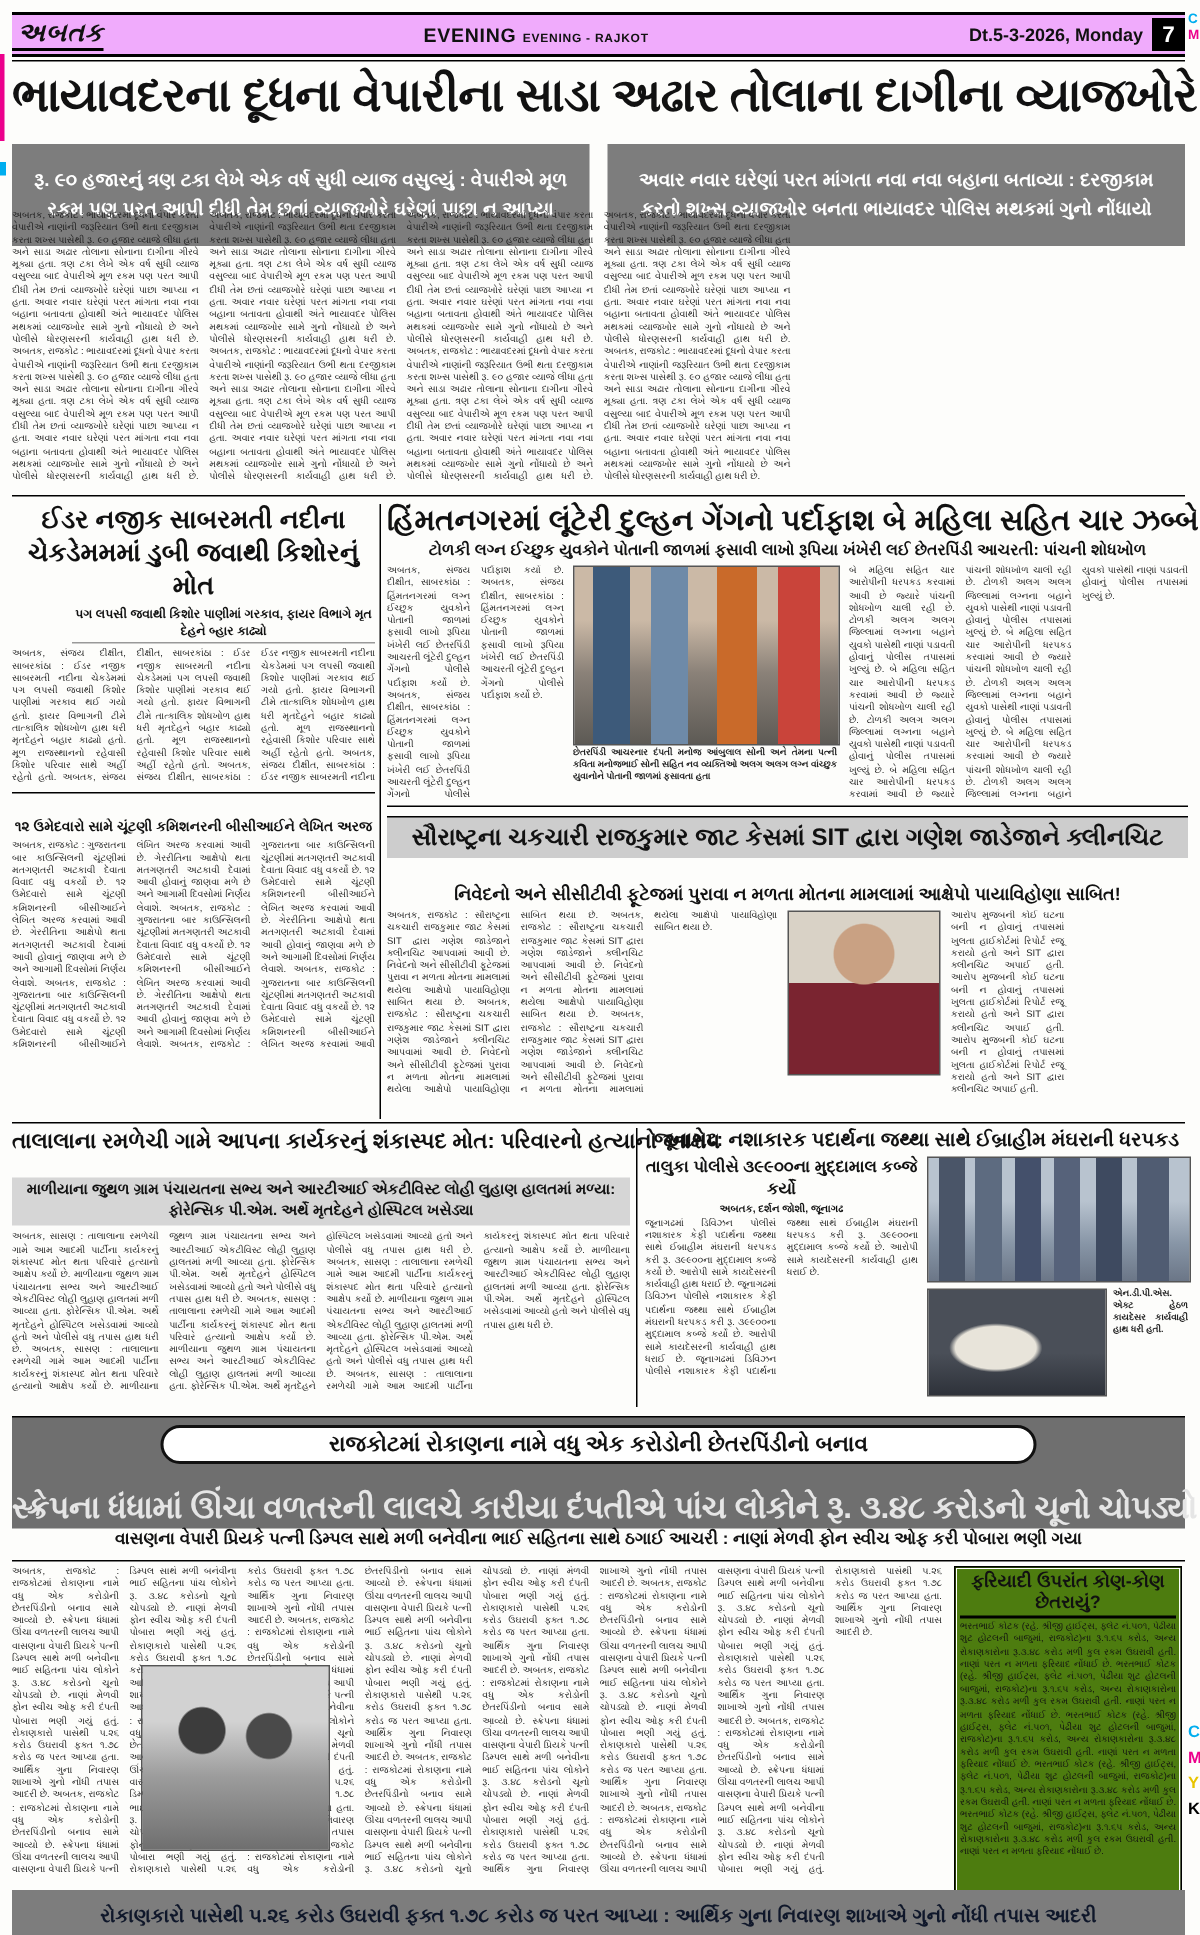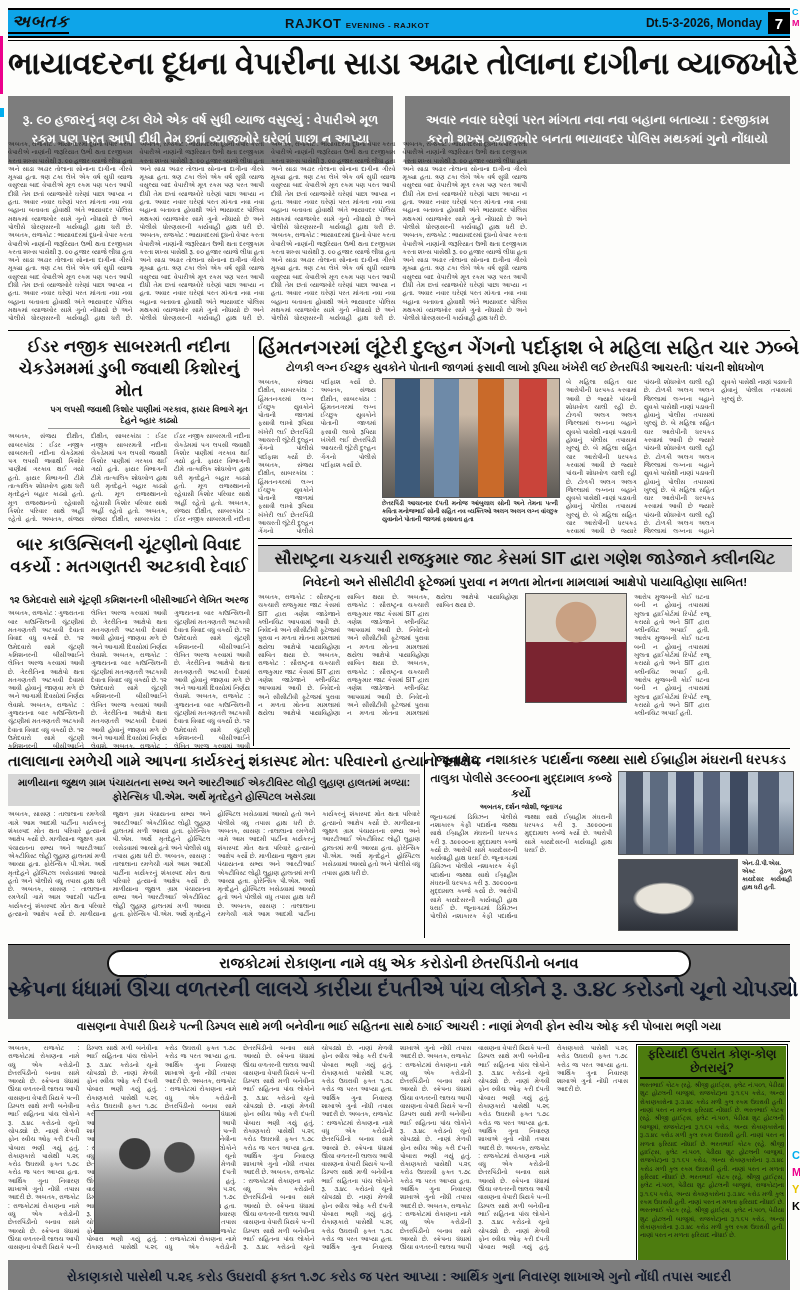--- a/index.html
+++ b/index.html
@@ -1,21 +1,21 @@
 <!DOCTYPE html>
 <html><head>
 <meta charset="utf-8">
 <style>
   html,body{margin:0;padding:0;background:#e8e8e4;}
   .page{position:relative;width:800px;height:1290px;background:#fdfdfb;margin:0 auto;
         font-family:"Liberation Sans","DejaVu Sans",sans-serif;color:#111;overflow:hidden;}
   
   .masthead{position:absolute;left:8px;top:8px;width:782px;height:26px;
             border-top:2px solid #000;border-bottom:2px solid #000;
-            display:flex;align-items:center;justify-content:space-between;background:#0ea5e9;}
+            display:flex;align-items:center;justify-content:space-between;background:#f0abfc;}
   .masthead:after{content:"";position:absolute;left:0;right:0;bottom:-5px;border-bottom:1px solid #000;}
   .logo{font-weight:900;font-size:17px;font-style:italic;letter-spacing:.5px;padding-left:4px;
         border-bottom:2px solid #000;}
   .brand{font-weight:900;font-size:13px;letter-spacing:.5px;}
   .brand small{font-weight:700;font-size:8px;letter-spacing:.5px;}
   .dateblock{display:flex;align-items:center;gap:6px;font-weight:700;font-size:12px;}
   .pagenum{width:22px;height:22px;background:#000;color:#fff;font-weight:900;font-size:15px;
            display:flex;align-items:center;justify-content:center;}
   
   .lead-head{position:absolute;left:8px;top:40px;width:782px;font-weight:800;font-size:31px;
@@ -45,34 +45,34 @@
   .photo{border:1px solid #555;}
   .him-photo{width:176px;height:118px;
      background:linear-gradient(90deg,rgba(61,90,122,0) 0 7%,#3d5a7a 7% 21%,rgba(0,0,0,0) 21% 29%,
         #6e8aa8 29% 43%,rgba(0,0,0,0) 43% 54%,#c96a2a 54% 69%,rgba(0,0,0,0) 69% 77%,#c9443a 77% 93%,rgba(0,0,0,0) 93%),
         linear-gradient(180deg,#cbb9a6 0 30%,#8a8178 60%,#5d5a55 100%);}
   .him-caption{font-size:6px;line-height:1.3;text-align:justify;margin-top:2px;font-weight:700;color:#222;}
   .him-right{flex:1;}
   .fill{height:100%;}
   .band-head{background:#cdcdcd;font-weight:800;font-size:16px;text-align:center;padding:4px 2px;
              margin-top:6px;border-top:1.5px solid #000;}
-  .s-sit{font-weight:800;font-size:11.8px;text-align:center;margin-top:3px;white-space:nowrap;}
+  .s-sit{font-weight:800;font-size:11.8px;text-align:center;margin-top:17px;white-space:nowrap;}
   .sit-row{display:flex;gap:7px;margin-top:4px;height:126px;}
   .sit-left{flex:1;}
   .sit-photo{width:100px;height:108px;
      background:radial-gradient(circle at 50% 26%,#c9a183 0 21%,rgba(0,0,0,0) 22%),
                 linear-gradient(180deg,#d9d2c6 0 44%,#7a2430 44% 100%);}
   .sit-right{width:158px;}
   
   .low-left{position:absolute;left:8px;top:752px;width:412px;height:186px;}
   .vrule2{position:absolute;left:424px;top:752px;width:0;height:186px;border-left:1px solid #000;}
   .low-right{position:absolute;left:430px;top:752px;width:362px;height:186px;}
   .h-talala{font-weight:800;font-size:14.4px;line-height:1.35;text-align:center;white-space:nowrap;}
   .s-talala{background:#d6d6d6;font-weight:700;font-size:10px;line-height:1.4;text-align:center;
-            padding:2px 4px;margin-top:3px;}
+            padding:2px 4px;margin-top:14px;}
   .talala-body{height:112px;margin-top:4px;}
   .h-jun{font-weight:800;font-size:13.2px;text-align:center;white-space:nowrap;}
   .jun-row{display:flex;gap:6px;margin-top:3px;}
   .jun-left{width:182px;}
   .s-jun{font-weight:800;font-size:11px;text-align:center;line-height:1.35;}
   .byline{font-weight:700;font-size:6.8px;text-align:center;margin:2px 0;}
   .jun-body{height:112px;}
   .jun-right{flex:1;}
   .jun-photo{width:100%;height:82px;
      background:linear-gradient(90deg,rgba(0,0,0,0) 0 4%,#4a5568 4% 14%,rgba(0,0,0,0) 14% 18%,#5d6b80 18% 28%,
@@ -82,21 +82,21 @@
   .sack-row{display:flex;gap:4px;margin-top:4px;}
   .sack-photo{width:118px;height:70px;
      background:radial-gradient(ellipse at 38% 55%,#e8e4da 0 26%,rgba(0,0,0,0) 30%),
                 linear-gradient(180deg,#4a4f58 0 60%,#2e323a 100%);}
   .sack-caption{flex:1;font-size:6px;line-height:1.35;font-weight:700;text-align:justify;color:#222;}
   
   .fraud-band{position:absolute;left:8px;top:944px;width:782px;height:74px;background:#6f6f6f;
               border-top:1.5px solid #000;}
   .kicker{margin:5px auto 0;width:560px;background:#fff;border:2px solid #111;border-radius:15px;
           font-weight:800;font-size:14.5px;text-align:center;padding:3px 10px;}
-  .banner{color:#0f172a;font-weight:800;font-size:21px;text-align:center;margin-top:0;letter-spacing:-.3px;
+  .banner{color:#e5e5e5;font-weight:800;font-size:21px;text-align:center;margin-top:18px;letter-spacing:-.3px;
           white-space:nowrap;}
   .fraud-sub{position:absolute;left:8px;top:1020px;width:782px;font-weight:700;font-size:11.3px;
              text-align:center;border-bottom:1px solid #000;padding-bottom:8px;white-space:nowrap;}
   .fraud-main{position:absolute;left:8px;top:1044px;width:782px;height:212px;}
   .fraud-body{position:absolute;left:0;top:0;width:620px;height:212px;}
   .couple-photo{position:absolute;left:86px;top:66px;width:124px;height:122px;background:
      radial-gradient(circle at 32% 35%,#3c3c3c 0 13%,rgba(0,0,0,0) 14%),
      radial-gradient(circle at 68% 38%,#4a4a4a 0 13%,rgba(0,0,0,0) 14%),
      linear-gradient(180deg,#d2d2d2 0 30%,#9c9c9c 60%,#6f6f6f 100%);}
   .sidebar{position:absolute;left:628px;top:0;width:152px;height:265px;border:1.5px solid #000;
@@ -129,41 +129,40 @@
   <div class="cmyk bottom">
     <span class="cy">C</span>
     <span class="mg">M</span>
     <span class="yl">Y</span>
     <span class="bk">K</span>
   </div>
 
   <div class="masthead">
     <span class="logo">અબતક</span>
     <span class="brand">
-      <span>RAJKOT</span>
+      <span>EVENING</span>
       <small>EVENING - RAJKOT</small>
     </span>
     <span class="dateblock">
       <span>Dt.5-3-2026, Monday</span>
       <span class="pagenum">7</span>
     </span>
   </div>
 
   <div class="lead-head">ભાયાવદરના દૂધના વેપારીના સાડા અઢાર તોલાના દાગીના વ્યાજખોરે પચાવી લીધા</div>
   <div class="subrow">
     <div class="graybox">રૂ. ૯૦ હજારનું ત્રણ ટકા લેખે એક વર્ષ સુધી વ્યાજ વસુલ્યું : વેપારીએ મૂળ રકમ પણ પરત આપી દીધી તેમ છતાં વ્યાજખોરે ઘરેણાં પાછા ન આપ્યા</div>
     <div class="graybox">અવાર નવાર ઘરેણાં પરત માંગતા નવા નવા બહાના બતાવ્યા : દરજીકામ કરતો શખ્સ વ્યાજખોર બનતા ભાયાવદર પોલિસ મથકમાં ગુનો નોંધાયો</div>
   </div>
   <div class="lead-body cols c6">અબતક, રાજકોટ : ભાયાવદરમાં દૂધનો વેપાર કરતા વેપારીએ નાણાંની જરૂરિયાત ઉભી થતા દરજીકામ કરતા શખ્સ પાસેથી રૂ. ૯૦ હજાર વ્યાજે લીધા હતા અને સાડા અઢાર તોલાના સોનાના દાગીના ગીરવે મૂક્યા હતા. ત્રણ ટકા લેખે એક વર્ષ સુધી વ્યાજ વસુલ્યા બાદ વેપારીએ મૂળ રકમ પણ પરત આપી દીધી તેમ છતાં વ્યાજખોરે ઘરેણાં પાછા આપ્યા ન હતા. અવાર નવાર ઘરેણાં પરત માંગતા નવા નવા બહાના બતાવતા હોવાથી અંતે ભાયાવદર પોલિસ મથકમાં વ્યાજખોર સામે ગુનો નોંધાયો છે અને પોલીસે ધોરણસરની કાર્યવાહી હાથ ધરી છે.  અબતક, રાજકોટ : ભાયાવદરમાં દૂધનો વેપાર કરતા વેપારીએ નાણાંની જરૂરિયાત ઉભી થતા દરજીકામ કરતા શખ્સ પાસેથી રૂ. ૯૦ હજાર વ્યાજે લીધા હતા અને સાડા અઢાર તોલાના સોનાના દાગીના ગીરવે મૂક્યા હતા. ત્રણ ટકા લેખે એક વર્ષ સુધી વ્યાજ વસુલ્યા બાદ વેપારીએ મૂળ રકમ પણ પરત આપી દીધી તેમ છતાં વ્યાજખોરે ઘરેણાં પાછા આપ્યા ન હતા. અવાર નવાર ઘરેણાં પરત માંગતા નવા નવા બહાના બતાવતા હોવાથી અંતે ભાયાવદર પોલિસ મથકમાં વ્યાજખોર સામે ગુનો નોંધાયો છે અને પોલીસે ધોરણસરની કાર્યવાહી હાથ ધરી છે.  અબતક, રાજકોટ : ભાયાવદરમાં દૂધનો વેપાર કરતા વેપારીએ નાણાંની જરૂરિયાત ઉભી થતા દરજીકામ કરતા શખ્સ પાસેથી રૂ. ૯૦ હજાર વ્યાજે લીધા હતા અને સાડા અઢાર તોલાના સોનાના દાગીના ગીરવે મૂક્યા હતા. ત્રણ ટકા લેખે એક વર્ષ સુધી વ્યાજ વસુલ્યા બાદ વેપારીએ મૂળ રકમ પણ પરત આપી દીધી તેમ છતાં વ્યાજખોરે ઘરેણાં પાછા આપ્યા ન હતા. અવાર નવાર ઘરેણાં પરત માંગતા નવા નવા બહાના બતાવતા હોવાથી અંતે ભાયાવદર પોલિસ મથકમાં વ્યાજખોર સામે ગુનો નોંધાયો છે અને પોલીસે ધોરણસરની કાર્યવાહી હાથ ધરી છે.  અબતક, રાજકોટ : ભાયાવદરમાં દૂધનો વેપાર કરતા વેપારીએ નાણાંની જરૂરિયાત ઉભી થતા દરજીકામ કરતા શખ્સ પાસેથી રૂ. ૯૦ હજાર વ્યાજે લીધા હતા અને સાડા અઢાર તોલાના સોનાના દાગીના ગીરવે મૂક્યા હતા. ત્રણ ટકા લેખે એક વર્ષ સુધી વ્યાજ વસુલ્યા બાદ વેપારીએ મૂળ રકમ પણ પરત આપી દીધી તેમ છતાં વ્યાજખોરે ઘરેણાં પાછા આપ્યા ન હતા. અવાર નવાર ઘરેણાં પરત માંગતા નવા નવા બહાના બતાવતા હોવાથી અંતે ભાયાવદર પોલિસ મથકમાં વ્યાજખોર સામે ગુનો નોંધાયો છે અને પોલીસે ધોરણસરની કાર્યવાહી હાથ ધરી છે.  અબતક, રાજકોટ : ભાયાવદરમાં દૂધનો વેપાર કરતા વેપારીએ નાણાંની જરૂરિયાત ઉભી થતા દરજીકામ કરતા શખ્સ પાસેથી રૂ. ૯૦ હજાર વ્યાજે લીધા હતા અને સાડા અઢાર તોલાના સોનાના દાગીના ગીરવે મૂક્યા હતા. ત્રણ ટકા લેખે એક વર્ષ સુધી વ્યાજ વસુલ્યા બાદ વેપારીએ મૂળ રકમ પણ પરત આપી દીધી તેમ છતાં વ્યાજખોરે ઘરેણાં પાછા આપ્યા ન હતા. અવાર નવાર ઘરેણાં પરત માંગતા નવા નવા બહાના બતાવતા હોવાથી અંતે ભાયાવદર પોલિસ મથકમાં વ્યાજખોર સામે ગુનો નોંધાયો છે અને પોલીસે ધોરણસરની કાર્યવાહી હાથ ધરી છે.  અબતક, રાજકોટ : ભાયાવદરમાં દૂધનો વેપાર કરતા વેપારીએ નાણાંની જરૂરિયાત ઉભી થતા દરજીકામ કરતા શખ્સ પાસેથી રૂ. ૯૦ હજાર વ્યાજે લીધા હતા અને સાડા અઢાર તોલાના સોનાના દાગીના ગીરવે મૂક્યા હતા. ત્રણ ટકા લેખે એક વર્ષ સુધી વ્યાજ વસુલ્યા બાદ વેપારીએ મૂળ રકમ પણ પરત આપી દીધી તેમ છતાં વ્યાજખોરે ઘરેણાં પાછા આપ્યા ન હતા. અવાર નવાર ઘરેણાં પરત માંગતા નવા નવા બહાના બતાવતા હોવાથી અંતે ભાયાવદર પોલિસ મથકમાં વ્યાજખોર સામે ગુનો નોંધાયો છે અને પોલીસે ધોરણસરની કાર્યવાહી હાથ ધરી છે.  અબતક, રાજકોટ : ભાયાવદરમાં દૂધનો વેપાર કરતા વેપારીએ નાણાંની જરૂરિયાત ઉભી થતા દરજીકામ કરતા શખ્સ પાસેથી રૂ. ૯૦ હજાર વ્યાજે લીધા હતા અને સાડા અઢાર તોલાના સોનાના દાગીના ગીરવે મૂક્યા હતા. ત્રણ ટકા લેખે એક વર્ષ સુધી વ્યાજ વસુલ્યા બાદ વેપારીએ મૂળ રકમ પણ પરત આપી દીધી તેમ છતાં વ્યાજખોરે ઘરેણાં પાછા આપ્યા ન હતા. અવાર નવાર ઘરેણાં પરત માંગતા નવા નવા બહાના બતાવતા હોવાથી અંતે ભાયાવદર પોલિસ મથકમાં વ્યાજખોર સામે ગુનો નોંધાયો છે અને પોલીસે ધોરણસરની કાર્યવાહી હાથ ધરી છે.  અબતક, રાજકોટ : ભાયાવદરમાં દૂધનો વેપાર કરતા વેપારીએ નાણાંની જરૂરિયાત ઉભી થતા દરજીકામ કરતા શખ્સ પાસેથી રૂ. ૯૦ હજાર વ્યાજે લીધા હતા અને સાડા અઢાર તોલાના સોનાના દાગીના ગીરવે મૂક્યા હતા. ત્રણ ટકા લેખે એક વર્ષ સુધી વ્યાજ વસુલ્યા બાદ વેપારીએ મૂળ રકમ પણ પરત આપી દીધી તેમ છતાં વ્યાજખોરે ઘરેણાં પાછા આપ્યા ન હતા. અવાર નવાર ઘરેણાં પરત માંગતા નવા નવા બહાના બતાવતા હોવાથી અંતે ભાયાવદર પોલિસ મથકમાં વ્યાજખોર સામે ગુનો નોંધાયો છે અને પોલીસે ધોરણસરની કાર્યવાહી હાથ ધરી છે.</div>
 
   <div class="mid-left">
     <div class="h-idar">ઈડર નજીક સાબરમતી નદીના ચેકડેમમમાં ડુબી જવાથી કિશોરનું મોત</div>
     <div class="s-idar">પગ લપસી જવાથી કિશોર પાણીમાં ગરકાવ, ફાયર વિભાગે મૃત દેહને બ્હાર કાઢ્યો</div>
     <div class="idar-body cols c3">અબતક, સંજય દીક્ષીત, સાબરકાંઠા : ઈડર નજીક સાબરમતી નદીના ચેકડેમમાં પગ લપસી જવાથી કિશોર પાણીમાં ગરકાવ થઈ ગયો હતો. ફાયર વિભાગની ટીમે તાત્કાલિક શોધખોળ હાથ ધરી મૃતદેહને બહાર કાઢ્યો હતો. મૂળ રાજસ્થાનનો રહેવાસી કિશોર પરિવાર સાથે અહીં રહેતો હતો.  અબતક, સંજય દીક્ષીત, સાબરકાંઠા : ઈડર નજીક સાબરમતી નદીના ચેકડેમમાં પગ લપસી જવાથી કિશોર પાણીમાં ગરકાવ થઈ ગયો હતો. ફાયર વિભાગની ટીમે તાત્કાલિક શોધખોળ હાથ ધરી મૃતદેહને બહાર કાઢ્યો હતો. મૂળ રાજસ્થાનનો રહેવાસી કિશોર પરિવાર સાથે અહીં રહેતો હતો.  અબતક, સંજય દીક્ષીત, સાબરકાંઠા : ઈડર નજીક સાબરમતી નદીના ચેકડેમમાં પગ લપસી જવાથી કિશોર પાણીમાં ગરકાવ થઈ ગયો હતો. ફાયર વિભાગની ટીમે તાત્કાલિક શોધખોળ હાથ ધરી મૃતદેહને બહાર કાઢ્યો હતો. મૂળ રાજસ્થાનનો રહેવાસી કિશોર પરિવાર સાથે અહીં રહેતો હતો.  અબતક, સંજય દીક્ષીત, સાબરકાંઠા : ઈડર નજીક સાબરમતી નદીના ચેકડેમમાં પગ લપસી જવાથી કિશોર પાણીમાં ગરકાવ થઈ ગયો હતો. ફાયર વિભાગની ટીમે તાત્કાલિક શોધખોળ હાથ ધરી મૃતદેહને બહાર કાઢ્યો હતો. મૂળ રાજસ્થાનનો રહેવાસી કિશોર પરિવાર સાથે અહીં રહેતો હતો.</div>
-    <div class="h-bar">બાર કાઉન્સિલની ચૂંટણીનો વિવાદ વકર્યો : મતગણતરી અટકાવી દેવાઈ</div>
     <div class="s-bar">૧૨ ઉમેદવારો સામે ચૂંટણી કમિશનરની બીસીઆઈને લેખિત અરજ</div>
     <div class="bar-body cols c3">અબતક, રાજકોટ : ગુજરાતના બાર કાઉન્સિલની ચૂંટણીમાં મતગણતરી અટકાવી દેવાતા વિવાદ વધુ વકર્યો છે. ૧૨ ઉમેદવારો સામે ચૂંટણી કમિશનરની બીસીઆઈને લેખિત અરજ કરવામાં આવી છે. ગેરરીતિના આક્ષેપો થતા મતગણતરી અટકાવી દેવામાં આવી હોવાનું જાણવા મળે છે અને આગામી દિવસોમાં નિર્ણય લેવાશે.  અબતક, રાજકોટ : ગુજરાતના બાર કાઉન્સિલની ચૂંટણીમાં મતગણતરી અટકાવી દેવાતા વિવાદ વધુ વકર્યો છે. ૧૨ ઉમેદવારો સામે ચૂંટણી કમિશનરની બીસીઆઈને લેખિત અરજ કરવામાં આવી છે. ગેરરીતિના આક્ષેપો થતા મતગણતરી અટકાવી દેવામાં આવી હોવાનું જાણવા મળે છે અને આગામી દિવસોમાં નિર્ણય લેવાશે.  અબતક, રાજકોટ : ગુજરાતના બાર કાઉન્સિલની ચૂંટણીમાં મતગણતરી અટકાવી દેવાતા વિવાદ વધુ વકર્યો છે. ૧૨ ઉમેદવારો સામે ચૂંટણી કમિશનરની બીસીઆઈને લેખિત અરજ કરવામાં આવી છે. ગેરરીતિના આક્ષેપો થતા મતગણતરી અટકાવી દેવામાં આવી હોવાનું જાણવા મળે છે અને આગામી દિવસોમાં નિર્ણય લેવાશે.  અબતક, રાજકોટ : ગુજરાતના બાર કાઉન્સિલની ચૂંટણીમાં મતગણતરી અટકાવી દેવાતા વિવાદ વધુ વકર્યો છે. ૧૨ ઉમેદવારો સામે ચૂંટણી કમિશનરની બીસીઆઈને લેખિત અરજ કરવામાં આવી છે. ગેરરીતિના આક્ષેપો થતા મતગણતરી અટકાવી દેવામાં આવી હોવાનું જાણવા મળે છે અને આગામી દિવસોમાં નિર્ણય લેવાશે.  અબતક, રાજકોટ : ગુજરાતના બાર કાઉન્સિલની ચૂંટણીમાં મતગણતરી અટકાવી દેવાતા વિવાદ વધુ વકર્યો છે. ૧૨ ઉમેદવારો સામે ચૂંટણી કમિશનરની બીસીઆઈને લેખિત અરજ કરવામાં આવી છે. ગેરરીતિના આક્ષેપો થતા મતગણતરી અટકાવી દેવામાં આવી હોવાનું જાણવા મળે છે અને આગામી દિવસોમાં નિર્ણય લેવાશે.  અબતક, રાજકોટ : ગુજરાતના બાર કાઉન્સિલની ચૂંટણીમાં મતગણતરી અટકાવી દેવાતા વિવાદ વધુ વકર્યો છે. ૧૨ ઉમેદવારો સામે ચૂંટણી કમિશનરની બીસીઆઈને લેખિત અરજ કરવામાં આવી છે. ગેરરીતિના આક્ષેપો થતા મતગણતરી અટકાવી દેવામાં આવી હોવાનું જાણવા મળે છે અને આગામી દિવસોમાં નિર્ણય લેવાશે.</div>
   </div>
   <div class="vrule1"></div>
 
   <div class="mid-right">
     <div class="h-him">હિંમતનગરમાં લૂંટેરી દુલ્હન ગેંગનો પર્દાફાશ બે મહિલા સહિત ચાર ઝબ્બે</div>
     <div class="s-him">ટોળકી લગ્ન ઈચ્છુક યુવકોને પોતાની જાળમાં ફસાવી લાખો રૂપિયા ખંખેરી લઈ છેતરપિંડી આચરતી: પાંચની શોધખોળ</div>
     <div class="him-row">
       <div class="him-left cols c2 fill">અબતક, સંજય દીક્ષીત, સાબરકાંઠા : હિંમતનગરમાં લગ્ન ઈચ્છુક યુવકોને પોતાની જાળમાં ફસાવી લાખો રૂપિયા ખંખેરી લઈ છેતરપિંડી આચરતી લૂંટેરી દુલ્હન ગેંગનો પોલીસે પર્દાફાશ કર્યો છે.  અબતક, સંજય દીક્ષીત, સાબરકાંઠા : હિંમતનગરમાં લગ્ન ઈચ્છુક યુવકોને પોતાની જાળમાં ફસાવી લાખો રૂપિયા ખંખેરી લઈ છેતરપિંડી આચરતી લૂંટેરી દુલ્હન ગેંગનો પોલીસે પર્દાફાશ કર્યો છે.  અબતક, સંજય દીક્ષીત, સાબરકાંઠા : હિંમતનગરમાં લગ્ન ઈચ્છુક યુવકોને પોતાની જાળમાં ફસાવી લાખો રૂપિયા ખંખેરી લઈ છેતરપિંડી આચરતી લૂંટેરી દુલ્હન ગેંગનો પોલીસે પર્દાફાશ કર્યો છે.</div>

